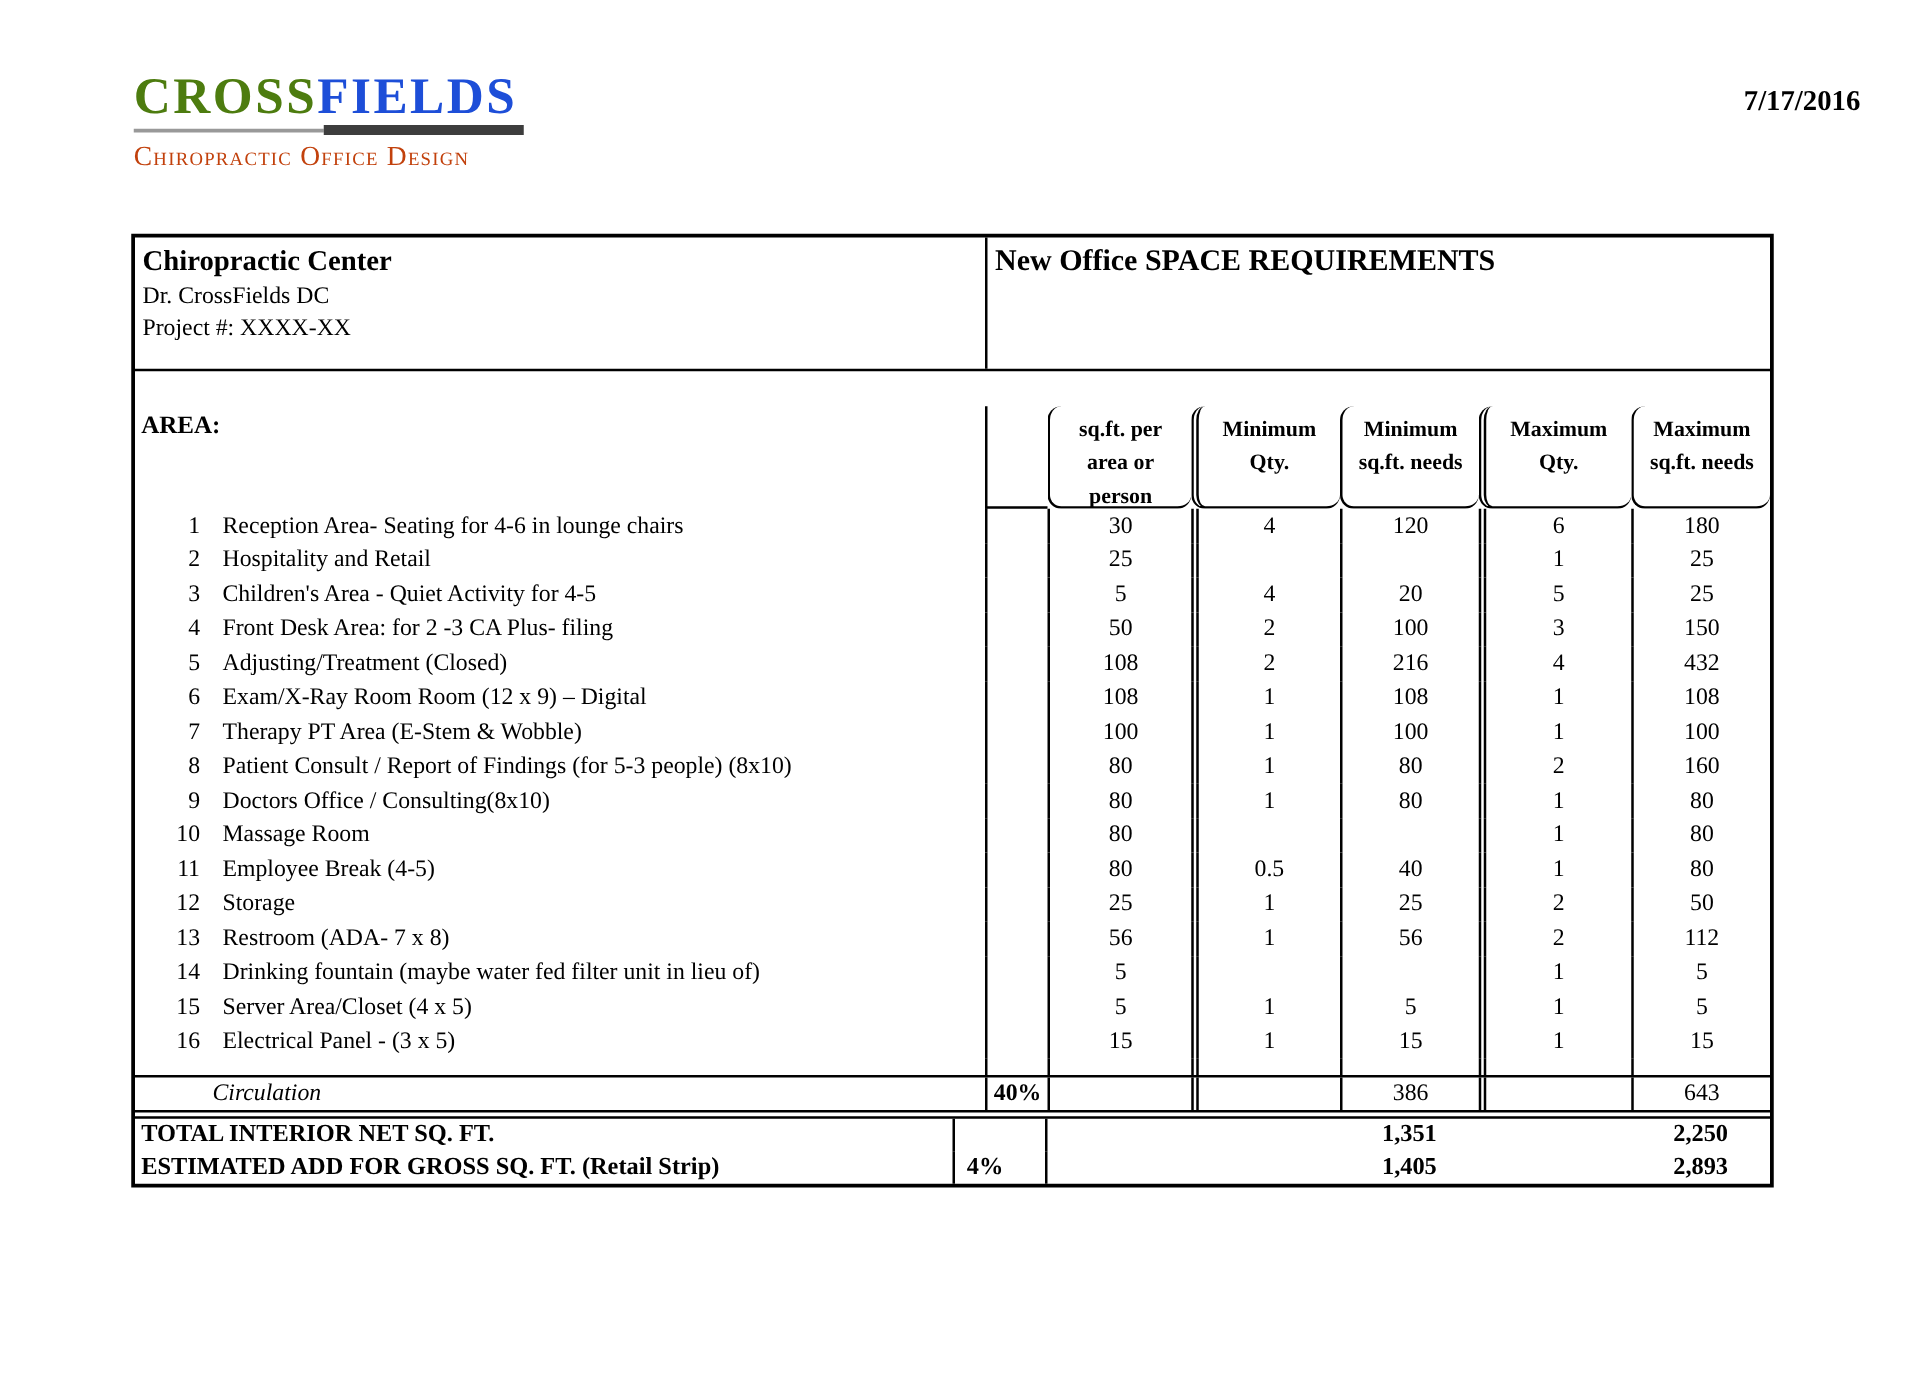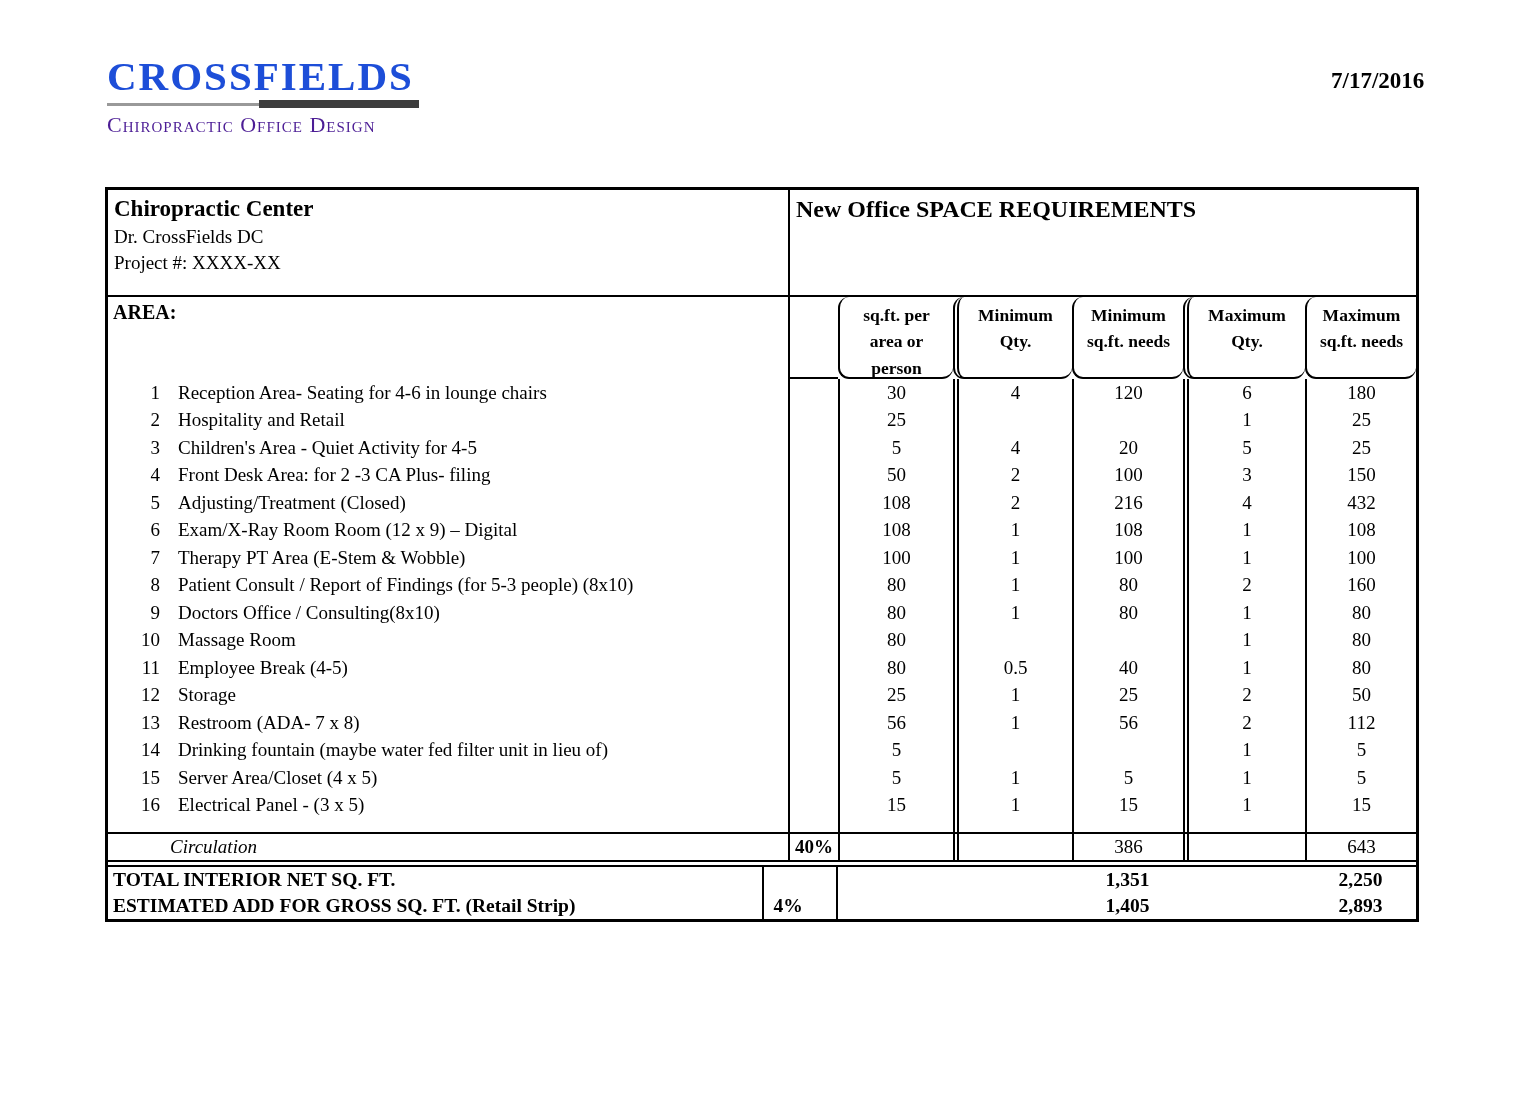--- a/index.html
+++ b/index.html
@@ -3,27 +3,27 @@
 <meta charset="utf-8">
 <style>
   * { margin:0; padding:0; box-sizing:border-box; }
   html,body { background:#fff; }
   body { width:1536px; height:1102px; font-family:"Liberation Serif", serif; color:#000; }
   .page { position:relative; width:1536px; height:1102px; background:#fff; overflow:hidden; }
 
   
   .logo { position:absolute; left:107px; top:55px; }
   .logo-word { font-size:41px; font-weight:bold; letter-spacing:2px; line-height:1.05; }
-  .logo-word .w1 { color:#1d4ed8; }
+  .logo-word .w1 { color:#4d7c0f; }
   .logo-word .w2 { color:#1d4ed8; }
   .logo-rule { display:flex; align-items:center; width:312px; height:8px; margin-top:2px; }
   .rule-left  { width:152px; height:3px; background:#999999; }
   .rule-right { width:160px; height:8px; background:#3D3D3D; }
-  .logo-tagline { margin-top:4px; font-variant:small-caps; font-size:22px; letter-spacing:1px; color:#4c1d95; }
-  .doc-date { position:absolute; left:1331px; top:68px; font-size:23px; font-weight:bold; }
+  .logo-tagline { margin-top:4px; font-variant:small-caps; font-size:22px; letter-spacing:1px; color:#c2410c; }
+  .doc-date { position:absolute; left:1395px; top:68px; font-size:23px; font-weight:bold; }
 
   
   .space-table { position:absolute; left:105px; top:187px; width:1314px; border:3px solid #000; background:#fff; }
 
   
   .c-desc    { flex:1 1 auto; }
   .c-pct     { flex:0 0 50px;  border-left:2px solid #000; text-align:center; }
   .c-sqft    { flex:0 0 115px; border-left:2px solid #000; text-align:center; }
   .c-minqty  { flex:0 0 119px; border-left:6px double #000; text-align:center; }
   .c-minneeds{ flex:0 0 111px; border-left:2px solid #000; text-align:center; }
@@ -31,21 +31,21 @@
   .c-maxneeds{ flex:0 0 111px; border-left:2px solid #000; text-align:center; }
 
   
   .t-top { display:flex; height:107px; border-bottom:2px solid #000; }
   .info-cell { flex:1 1 auto; padding:6px 0 0 6px; }
   .client-name { font-size:23px; font-weight:bold; }
   .info-line { font-size:19px; margin-top:4px; }
   .title-cell { flex:0 0 628px; border-left:2px solid #000; padding:6px 0 0 6px; font-size:24px; font-weight:bold; }
 
   
-  .t-head { display:flex; height:82px; }
+  .t-head { display:flex; height:82px;margin-top:28px; }
   .hc { font-weight:bold; }
   .area-label { padding:4px 0 0 5px; font-size:20px; }
   .colhead { border-bottom:2px solid #000; font-size:17.5px; line-height:1.5; padding-top:5px; text-align:center; white-space:pre-line;border-radius:11px; }
   .pct-head { border-bottom:2px solid #000; }
 
   
   .brow { display:flex; height:27.5px; align-items:center; font-size:19px; }
   .brow .c-desc { display:flex; align-items:center; }
   .brow .num { width:52px; text-align:right; flex:0 0 52px; }
   .brow .lbl { margin-left:18px; white-space:nowrap; }

